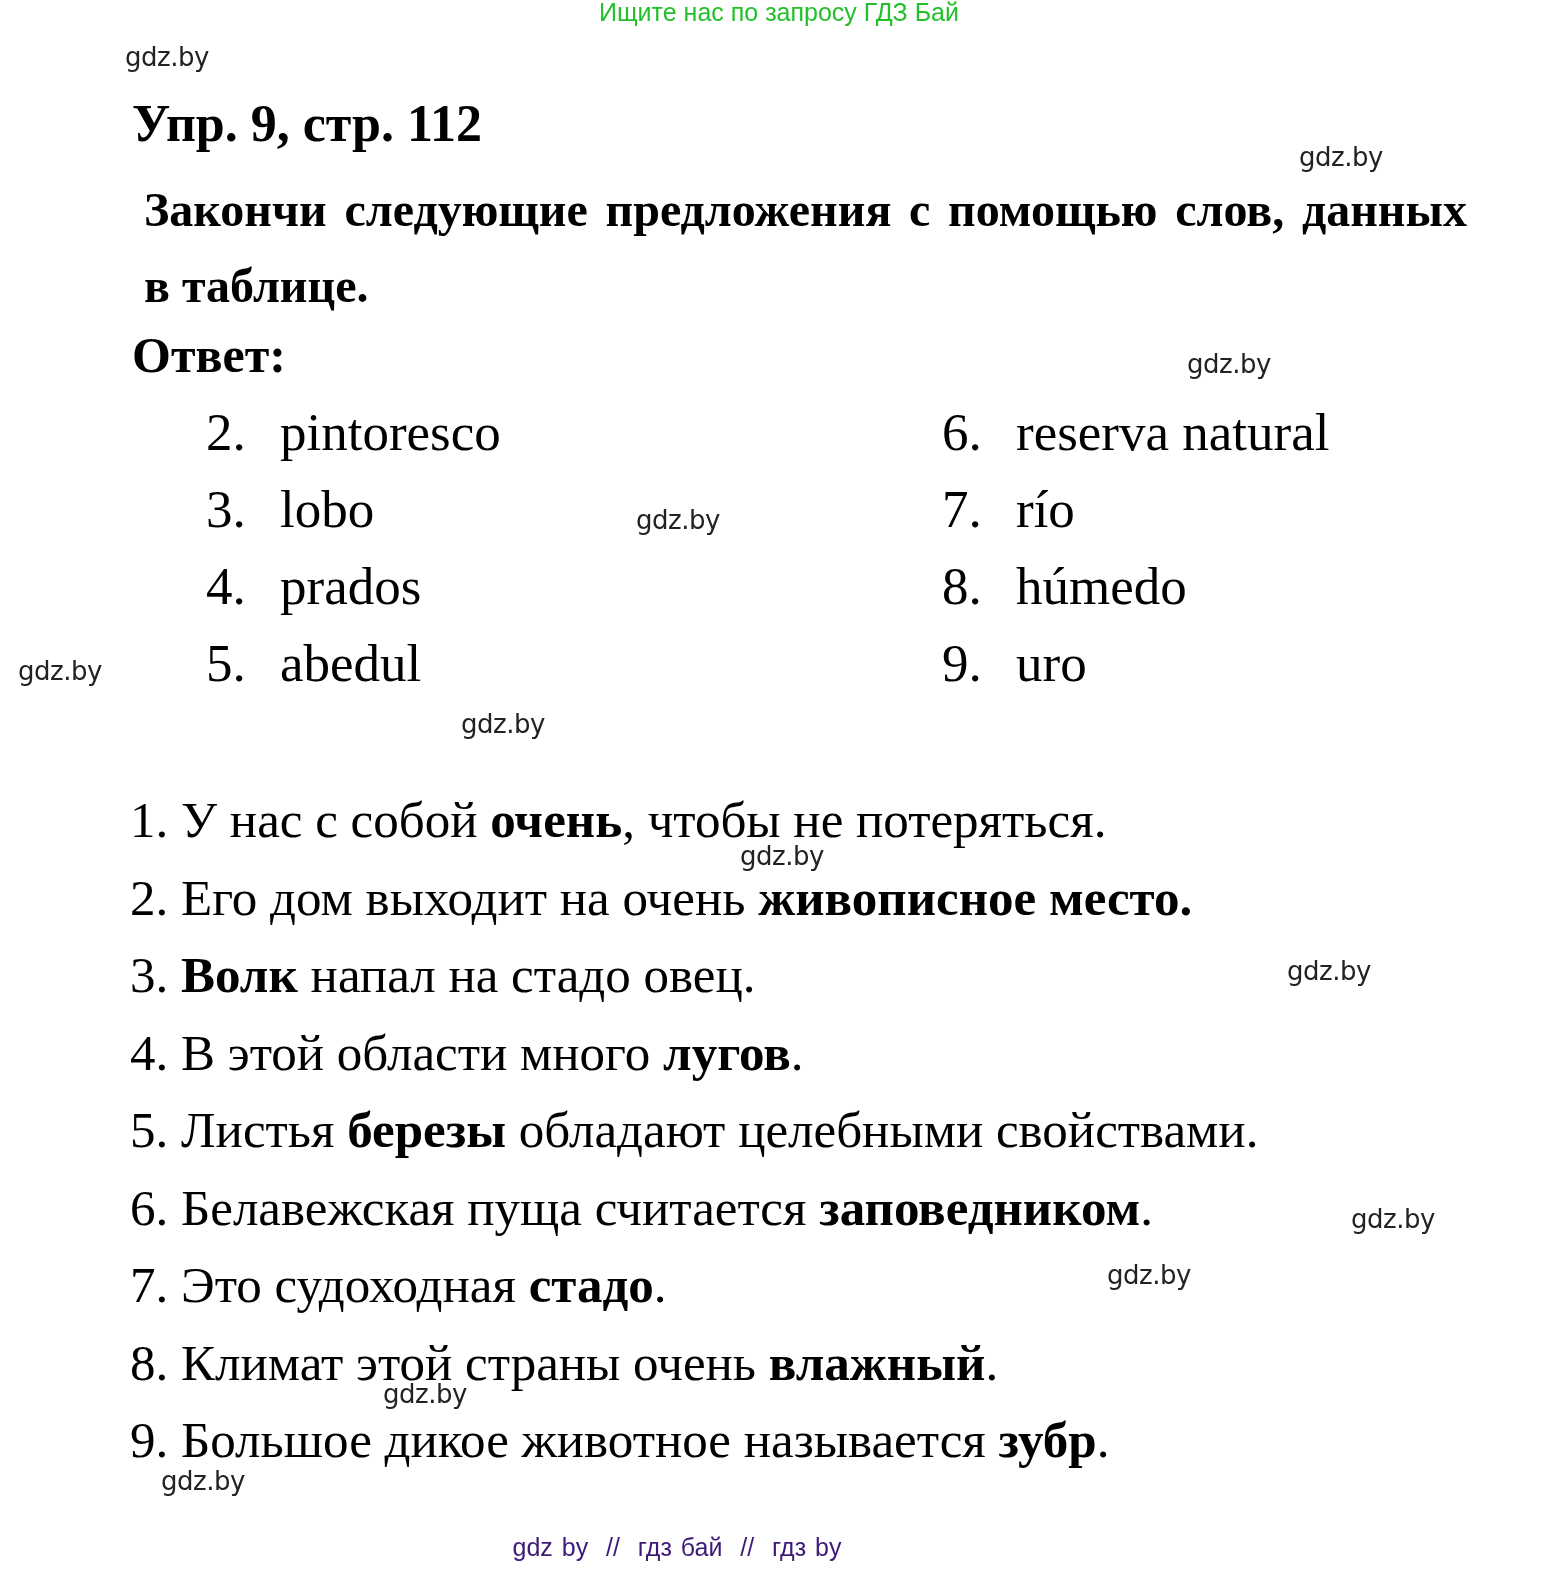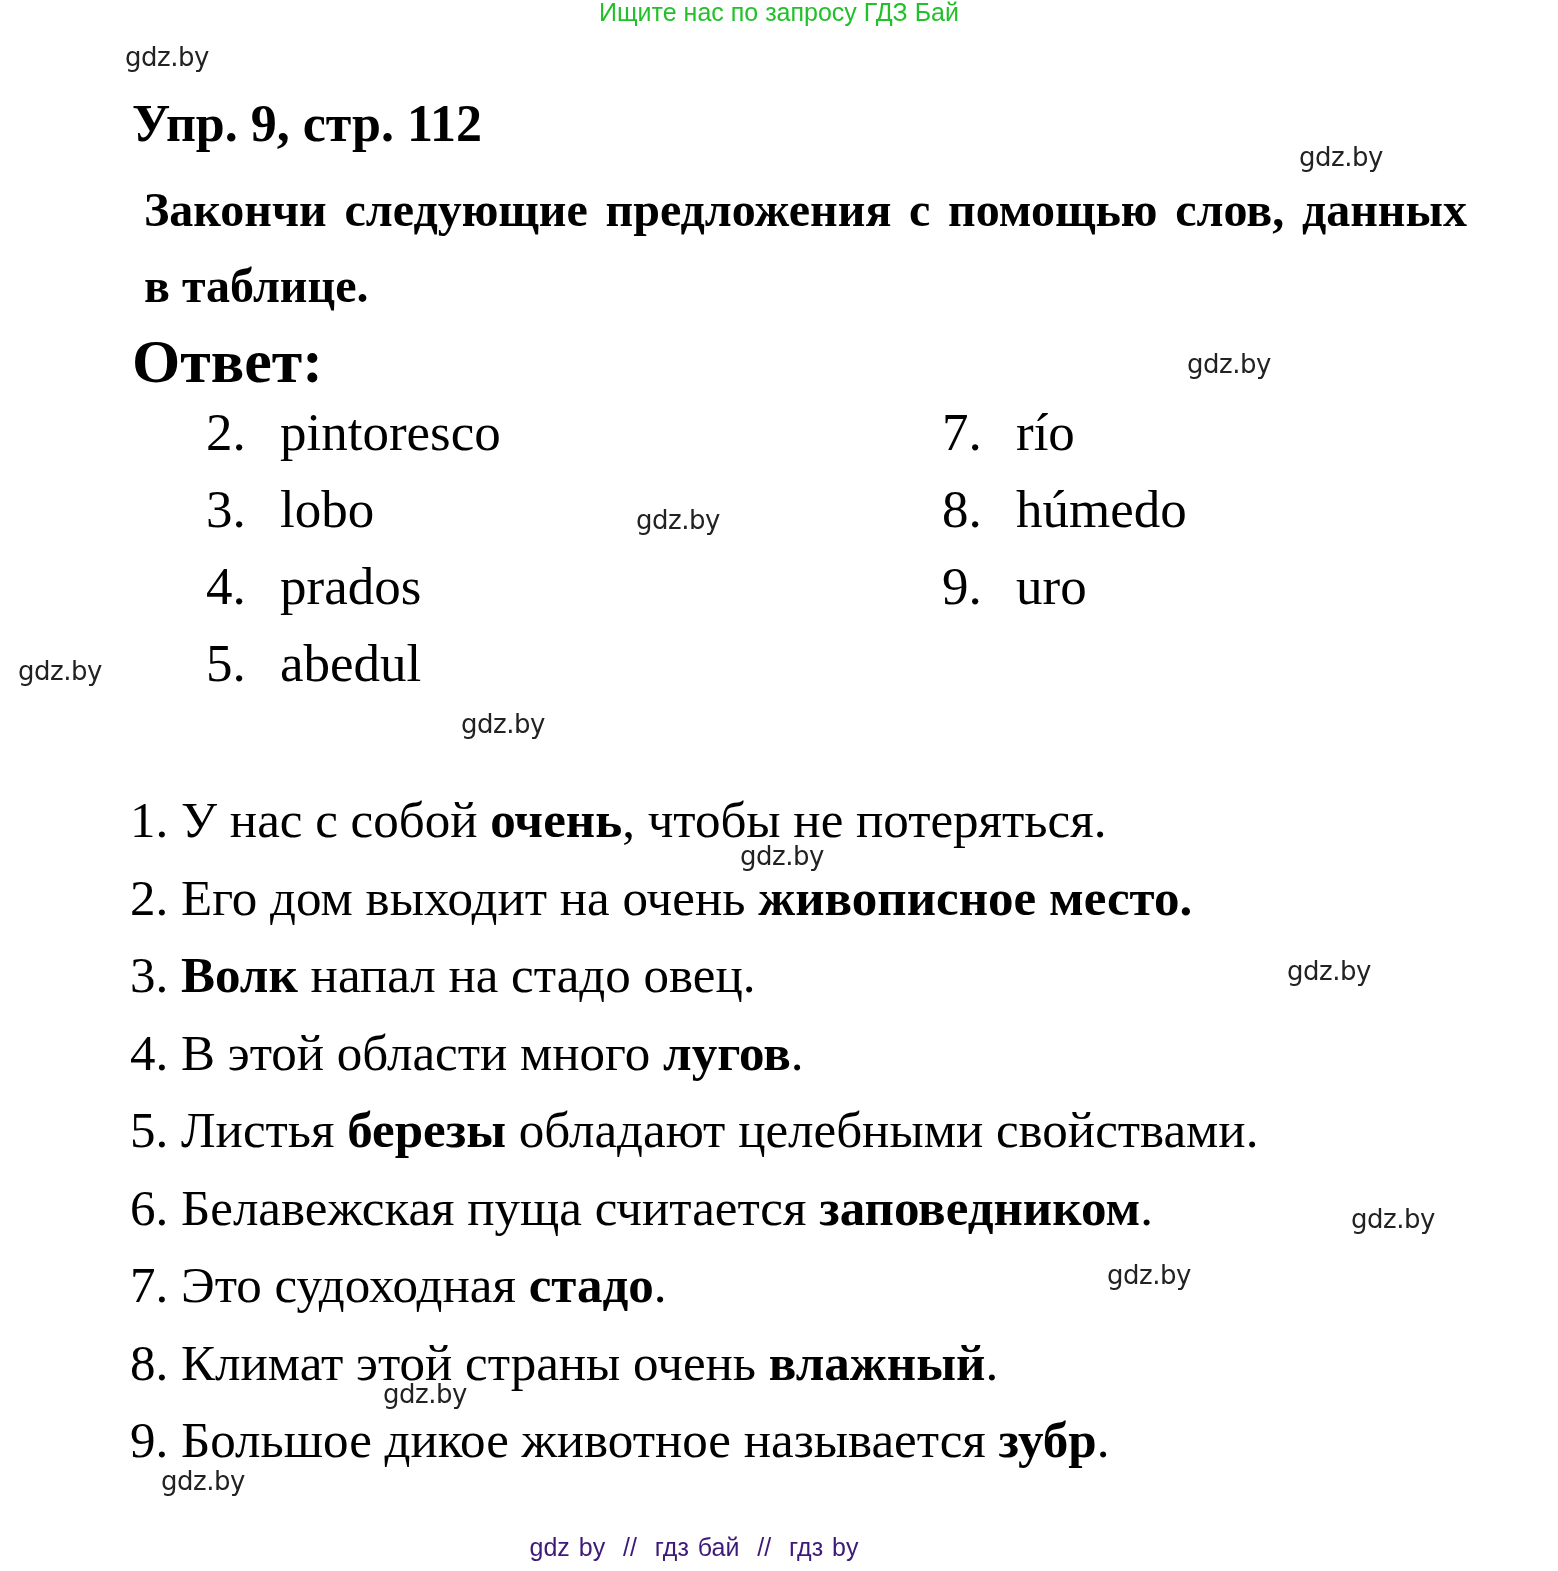--- a/index.html
+++ b/index.html
@@ -1,23 +1,23 @@
 <!DOCTYPE html>
 <html><head>
 <meta charset="utf-8">
 <style>
   html, body { margin: 0; padding: 0; background: #ffffff; }
   body { width: 1558px; height: 1571px; position: relative; overflow: hidden; color: #000; }
   .abs { position: absolute; white-space: nowrap; }
   .top-banner { left: 0; width: 1558px; top: -2px; text-align: center; font-family: "Liberation Sans", sans-serif; font-size: 25px; color: #22c02a; }
-  .footer { left: 17px; width: 1354px; top: 1533px; text-align: center; font-family: "Liberation Sans", sans-serif; font-size: 25px; color: #3d1a78; word-spacing: 2px; }
+  .footer { left: 0; width: 1354px; top: 1533px; text-align: center; font-family: "Liberation Sans", sans-serif; font-size: 25px; color: #3d1a78; word-spacing: 2px; }
   .wm { font-family: "DejaVu Sans", sans-serif; font-size: 26px; color: #222; letter-spacing: -0.5px; }
   .title { left: 132px; top: 94px; font-family: "Liberation Serif", serif; font-weight: bold; font-size: 52px; }
   .task { left: 144px; top: 172px; width: 1323px; font-family: "Liberation Serif", serif; font-weight: bold; font-size: 48px; line-height: 76px; text-align: justify; text-align-last: left; white-space: normal; }
-  .answer-label { left: 132px; top: 326px; font-family: "Liberation Serif", serif; font-weight: bold; font-size: 62px; }
+  .answer-label { left: 132px; top: 326px; font-family: "Liberation Serif", serif; font-weight: bold; font-size: 50px; }
   .wordlist { font-family: "Liberation Serif", serif; font-size: 53px; line-height: 77px; }
   .wordlist .num { display: inline-block; width: 74px; }
   .sentences { left: 130px; top: 782px; font-family: "Liberation Serif", serif; font-size: 51px; line-height: 77.5px; }
   .sentences b { font-weight: bold; }
 </style>
 </head>
 <body>
 
 <div class="abs top-banner">Ищите нас по запросу ГДЗ Бай</div>
 
@@ -39,20 +39,21 @@
 <div class="abs answer-label">Ответ:</div>
 
 <div class="abs wordlist" style="left:206px; top:394px;">
   <div><span class="num">2.</span><span>pintoresco</span></div>
   <div><span class="num">3.</span><span>lobo</span></div>
   <div><span class="num">4.</span><span>prados</span></div>
   <div><span class="num">5.</span><span>abedul</span></div>
 </div>
 
 <div class="abs wordlist" style="left:942px; top:394px;">
+  <div><span class="num">6.</span><span>reserva natural</span></div>
   <div><span class="num">7.</span><span>río</span></div>
   <div><span class="num">8.</span><span>húmedo</span></div>
   <div><span class="num">9.</span><span>uro</span></div>
 </div>
 
 <div class="abs sentences">
   <div><span>1.</span> <span>У нас с собой </span><b>очень</b><span>, чтобы не потеряться.</span></div>
   <div><span>2.</span> <span>Его дом выходит на очень </span><b>живописное место.</b><span></span></div>
   <div><span>3.</span> <span></span><b>Волк</b><span> напал на стадо овец.</span></div>
   <div><span>4.</span> <span>В этой области много </span><b>лугов</b><span>.</span></div>

